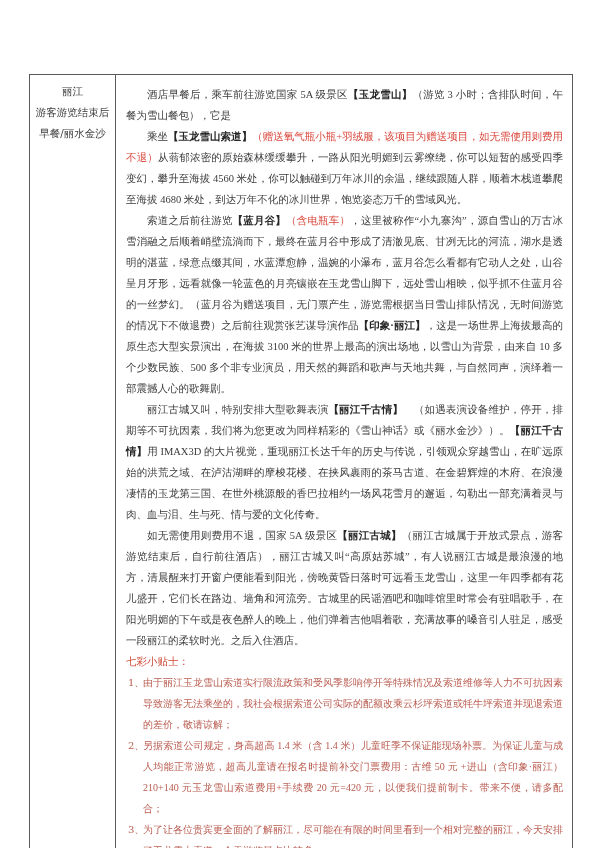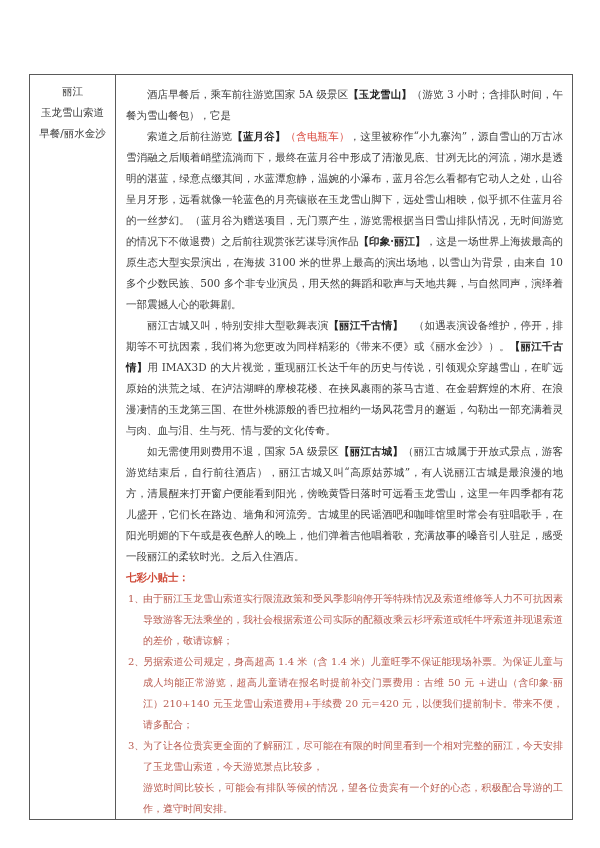--- a/index.html
+++ b/index.html
@@ -19,53 +19,54 @@
     width: 86px; flex: none;
     border-right: 1px solid var(--border, #5a5a5a);
     text-align: center; padding-top: 6px;
     font-size: 10.5px; line-height: 21px;
   }
   .cell-content {
     flex: 1; padding: 9px 9px 0 10px;
     font-size: 10.5px; line-height: 21px;
     text-align: justify;
   }
-  .para { text-indent: 21px; }
+  .para { text-indent: 21px; font-family: Liberation Serif, serif; }
   .para b { font-weight: bold; color: #262626; }
   .red { color: var(--highlight-red, #d9453a); }
   .tips-title {
-    font-weight: bold; color: var(--title-red, #cf4a38);
+    font-weight: normal; color: var(--title-red, #cf4a38);
     font-size: 10.5px; line-height: 21px; text-indent: 0;
   }
   .tips-list { font-size: 10px; line-height: 21px; color: var(--tips-red, #b85a4e); }
   .tip { display: flex; }
   .tip-num { width: 17px; flex: none; padding-left: 2px; }
-  .tip-text { flex: 1; text-align: justify; white-space: pre-line; }
+  .tip-text { flex: 1; text-align: justify; white-space: pre-line; font-family: Liberation Serif, serif; }
 </style>
 </head>
 <body style="--text: #3b3b3b; --border: #5a5a5a; --highlight-red: #d9453a; --title-red: #cf4a38; --tips-red: #b85a4e; --emphasis-red: #c02718; --day-purple: #7e4f9e;">
 
 <div class="doc-table">
 
   <div class="row-main">
 
     <div class="cell-left">
       <div>丽江</div>
-      <div>玉龙雪山索道</div>
+      <div>游客游览结束后</div>
       <div>早餐/丽水金沙</div>
     </div>
 
     <div class="cell-content">
 
       <p class="para"><span>酒店早餐后，乘车前往游览国家 5A 级景区</span><b>【玉龙雪山】</b><span>（游览 3 小时；含排队时间，午餐为雪山餐包），它是</span><br></p>
 
+      <p class="para"><span>乘坐</span><b>【玉龙雪山索道】</b><span class="red">（赠送氧气瓶小瓶+羽绒服，该项目为赠送项目，如无需使用则费用不退）</span><span>从蓊郁浓密的原始森林缓缓攀升，一路从阳光明媚到云雾缭绕，你可以短暂的感受四季变幻，攀升至海拔 4560 米处，你可以触碰到万年冰川的余温，继续跟随人群，顺着木栈道攀爬至海拔 4680 米处，到达万年不化的冰川世界，饱览姿态万千的雪域风光。</span></p>
 
       <p class="para"><span>索道之后前往游览</span><b>【蓝月谷】</b><span class="red">（含电瓶车）</span><span>，这里被称作“小九寨沟”，源自雪山的万古冰雪消融之后顺着峭壁流淌而下，最终在蓝月谷中形成了清澈见底、甘冽无比的河流，湖水是透明的湛蓝，绿意点缀其间，水蓝潭愈静，温婉的小瀑布，蓝月谷怎么看都有它动人之处，山谷呈月牙形，远看就像一轮蓝色的月亮镶嵌在玉龙雪山脚下，远处雪山相映，似乎抓不住蓝月谷的一丝梦幻。（蓝月谷为赠送项目，无门票产生，游览需根据当日雪山排队情况，无时间游览的情况下不做退费）之后前往观赏张艺谋导演作品</span><b>【印象·丽江】</b><span>，这是一场世界上海拔最高的原生态大型实景演出，在海拔 3100 米的世界上最高的演出场地，以雪山为背景，由来自 10 多个少数民族、500 多个非专业演员，用天然的舞蹈和歌声与天地共舞，与自然同声，演绎着一部震撼人心的歌舞剧。</span></p>
 
-      <p class="para"><span>丽江古城又叫，特别安排大型歌舞表演</span><b>【丽江千古情】</b><span>　（如遇表演设备维护，停开，排期等不可抗因素，我们将为您更改为同样精彩的《带来不便》或《丽水金沙》）。</span><b>【丽江千古情】</b><span>用 IMAX3D 的大片视觉，重现丽江长达千年的历史与传说，引领观众穿越雪山，在旷远原始的洪荒之域、在泸沽湖畔的摩梭花楼、在挟风裹雨的茶马古道、在金碧辉煌的木府、在浪漫凄情的玉龙第三国、在世外桃源般的香巴拉相约一场风花雪月的邂逅，勾勒出一部充满着灵与肉、血与泪、生与死、情与爱的文化传奇。</span></p>
+      <p class="para"><span>丽江古城又叫，特别安排大型歌舞表演</span><b>【丽江千古情】</b><span>　（如遇表演设备维护，停开，排期等不可抗因素，我们将为您更改为同样精彩的《雪山神话》或《丽水金沙》）。</span><b>【丽江千古情】</b><span>用 IMAX3D 的大片视觉，重现丽江长达千年的历史与传说，引领观众穿越雪山，在旷远原始的洪荒之域、在泸沽湖畔的摩梭花楼、在挟风裹雨的茶马古道、在金碧辉煌的木府、在浪漫凄情的玉龙第三国、在世外桃源般的香巴拉相约一场风花雪月的邂逅，勾勒出一部充满着灵与肉、血与泪、生与死、情与爱的文化传奇。</span></p>
 
       <p class="para"><span>如无需使用则费用不退，国家 5A 级景区</span><b>【丽江古城】</b><span>（丽江古城属于开放式景点，游客游览结束后，自行前往酒店），丽江古城又叫“高原姑苏城”，有人说丽江古城是最浪漫的地方，清晨醒来打开窗户便能看到阳光，傍晚黄昏日落时可远看玉龙雪山，这里一年四季都有花儿盛开，它们长在路边、墙角和河流旁。古城里的民谣酒吧和咖啡馆里时常会有驻唱歌手，在阳光明媚的下午或是夜色醉人的晚上，他们弹着吉他唱着歌，充满故事的嗓音引人驻足，感受一段丽江的柔软时光。之后入住酒店。</span></p>
 
       <p class="tips-title">七彩小贴士：</p>
 
       <div class="tips-list">
           <div class="tip">
             <span class="tip-num">1、</span>
             <span class="tip-text">由于丽江玉龙雪山索道实行限流政策和受风季影响停开等特殊情况及索道维修等人力不可抗因素导致游客无法乘坐的，我社会根据索道公司实际的配额改乘云杉坪索道或牦牛坪索道并现退索道的差价，敬请谅解；</span>
           </div>

